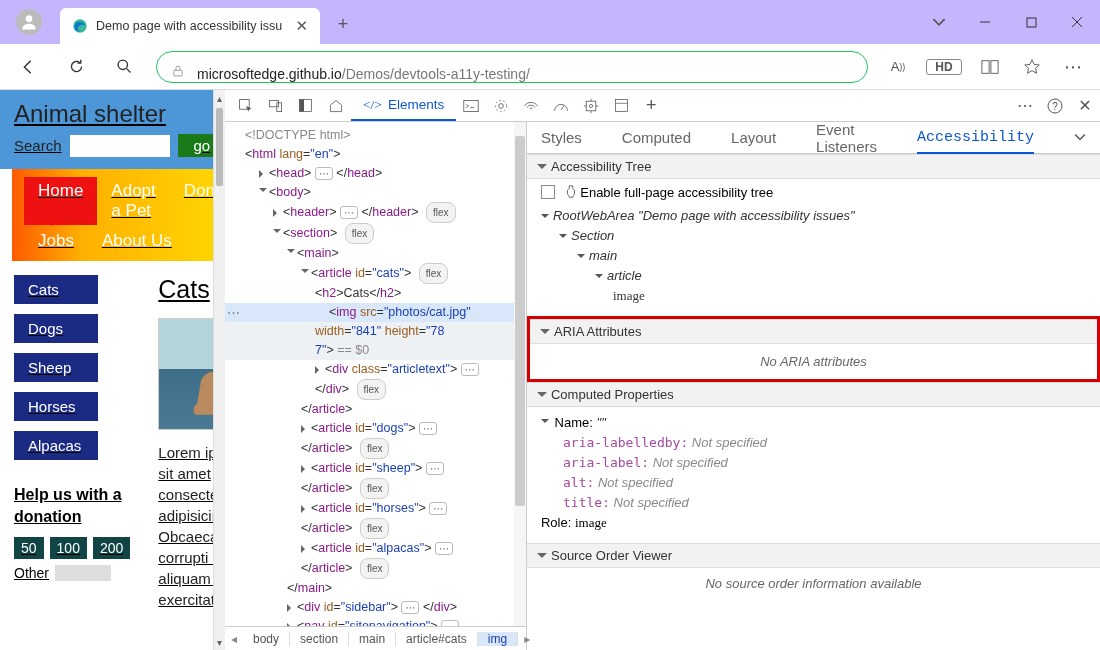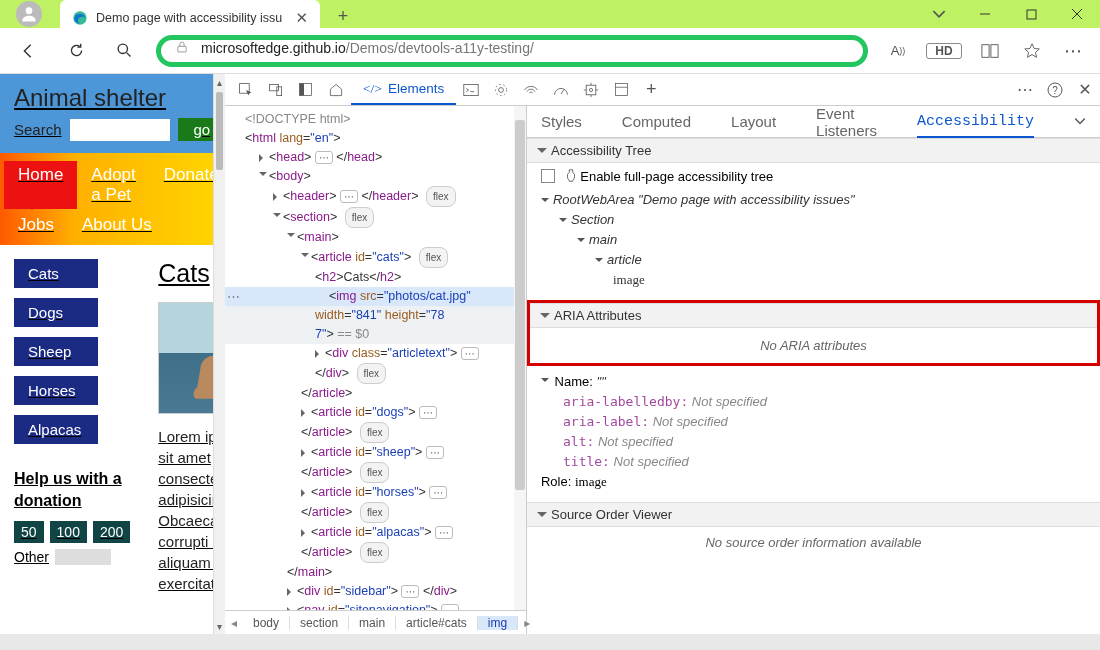--- a/index.html
+++ b/index.html
@@ -1,51 +1,51 @@
 <!DOCTYPE html>
 <html><head>
 <meta charset="utf-8">
 <style>
 * { margin:0; padding:0; box-sizing:border-box; font-family:"Segoe UI",Arial,sans-serif; }
 body { width:1100px; height:650px; background:#e8e8e8; overflow:hidden; position:relative; }
 
 
-.titlebar { height:28px; background:#bef264; display:flex; align-items:center; }
+.titlebar { height:44px; background:#c4b5fd; display:flex; align-items:center; }
 .profile { width:26px; height:26px; background:#bbb; border-radius:50%; margin:0 18px 0 16px; display:flex; align-items:center; justify-content:center;}
 .profile svg{width:20px;height:20px;fill:#fff;}
 .tab { background:#fff; height:36px; border-radius:6px 6px 0 0; display:flex; align-items:center; padding:0 12px; gap:8px; min-width:260px; margin-top:8px;}
 .tab .favicon { width:16px;height:16px; }
 .tab .title { font-size:12.5px; color:#333; white-space:nowrap; overflow:hidden; max-width:190px;}
 .tab .close{font-size:15px;color:#555;margin-left:auto;}
 .newtab { width:30px;height:30px;display:flex;align-items:center;justify-content:center;font-size:18px;color:#555;margin-left:8px;margin-top:4px;cursor:pointer;}
 .winbtns { margin-left:auto; display:flex; gap:0;}
 .winbtn{width:46px;height:36px;display:flex;align-items:center;justify-content:center;color:#333;}
 
 
 .addrbar{height:46px;background:#fff;display:flex;align-items:center;gap:16px;padding:0 12px;border-bottom:1px solid #ddd;}
 .ibtn{width:32px;height:32px;display:flex;align-items:center;justify-content:center;color:#555;border-radius:4px;}
-.urlbox{flex:1;height:32px;border:5px solid #22c55e;border-radius:16px;display:flex;align-items:flex-start;padding:0 14px;gap:12px;background:#fff;}
+.urlbox{flex:1;height:32px;border:1px solid #22c55e;border-radius:16px;display:flex;align-items:flex-end;padding:0 14px;gap:12px;background:#fff;}
 .urlbox .lock{color:#777;}
 .urltext{font-size:14px;color:#777;}
 .urltext .dark{color:#222;}
 .addr-right{display:flex;gap:14px;align-items:center;color:#555;}
 .addr-right .ibtn{width:28px;height:28px;font-size:13px;}
 
 
 .content{display:flex;height:560px;}
 
 
 .page{width:296px;background:#fff;overflow:hidden;font-family:"Segoe UI";text-decoration:underline;}
 .page-hdr{background:#4d96d8;padding:10px 14px 12px;}
 .page-hdr h1{font-size:24px;font-weight:300;color:#222;}
 .searchrow{display:flex;align-items:center;gap:8px;margin-top:6px;}
 .searchrow label{color:#222;font-size:15px;}
 .searchrow input{width:100px;height:22px;border:none;background:#fff;}
 .searchrow button{background:#1a7a1a;color:#fff;border:none;padding:3px 16px;font-size:15px;}
-.navbar{background:linear-gradient(90deg,#ff5a00,#ffb000 35%,#ffd400);padding:8px 0 8px 4px;}
+.navbar{background:linear-gradient(90deg,#ff5a00,#ffb000 35%,#ffd400);padding:8px 0 8px 12px;margin-left:12px;}
 .nl{display:flex;}
 .nl a{color:#fff;font-size:17px;padding:4px 14px;text-decoration:none;font-weight:500;}
 .nl a.active{background:#e11;position:relative;}
 .nl a.active::after{content:"";position:absolute;left:22px;bottom:-7px;border:6px solid transparent;border-top-color:#e11;}
 .nl2{display:flex;margin-top:4px;}
 .pagebody{display:flex;padding:14px 0 0 14px;gap:28px;}
 .sidebar{display:flex;flex-direction:column;gap:10px;}
 .sidebar a{background:#1b2a82;color:#fff;text-decoration:none;padding:6px 14px;font-size:15px;width:84px;}
 .helpbox{margin-top:24px;font-size:16px;font-weight:700;line-height:1.35;}
 .dons{margin-top:10px;display:flex;gap:6px;}
@@ -429,20 +429,24 @@
                 </div>
             </div>
           </div>
           <div class="ariabox">
             <div class="phdr">
                 <span class="tri2"></span>
                 <span>ARIA Attributes</span>
               </div>
             <div class="noaria">No ARIA attributes</div>
           </div>
+          <div class="phdr">
+              <span class="tri2"></span>
+              <span>Computed Properties</span>
+            </div>
           <div class="pcontent cp">
             <div><span class="tri open" style="border-top-color:#555"></span> <span>Name:</span> <span class="v" style="color:#333">""</span></div>
             <div class="ind"><span class="k">aria-labelledby:</span> <span class="v">Not specified</span></div>
             <div class="ind"><span class="k">aria-label:</span> <span class="v">Not specified</span></div>
             <div class="ind"><span class="k">alt:</span> <span class="v">Not specified</span></div>
             <div class="ind"><span class="k">title:</span> <span class="v">Not specified</span></div>
             <div><span>Role:</span> <span style="font-family:Consolas">image</span></div>
           </div>
           <div class="phdr">
               <span class="tri2"></span>

